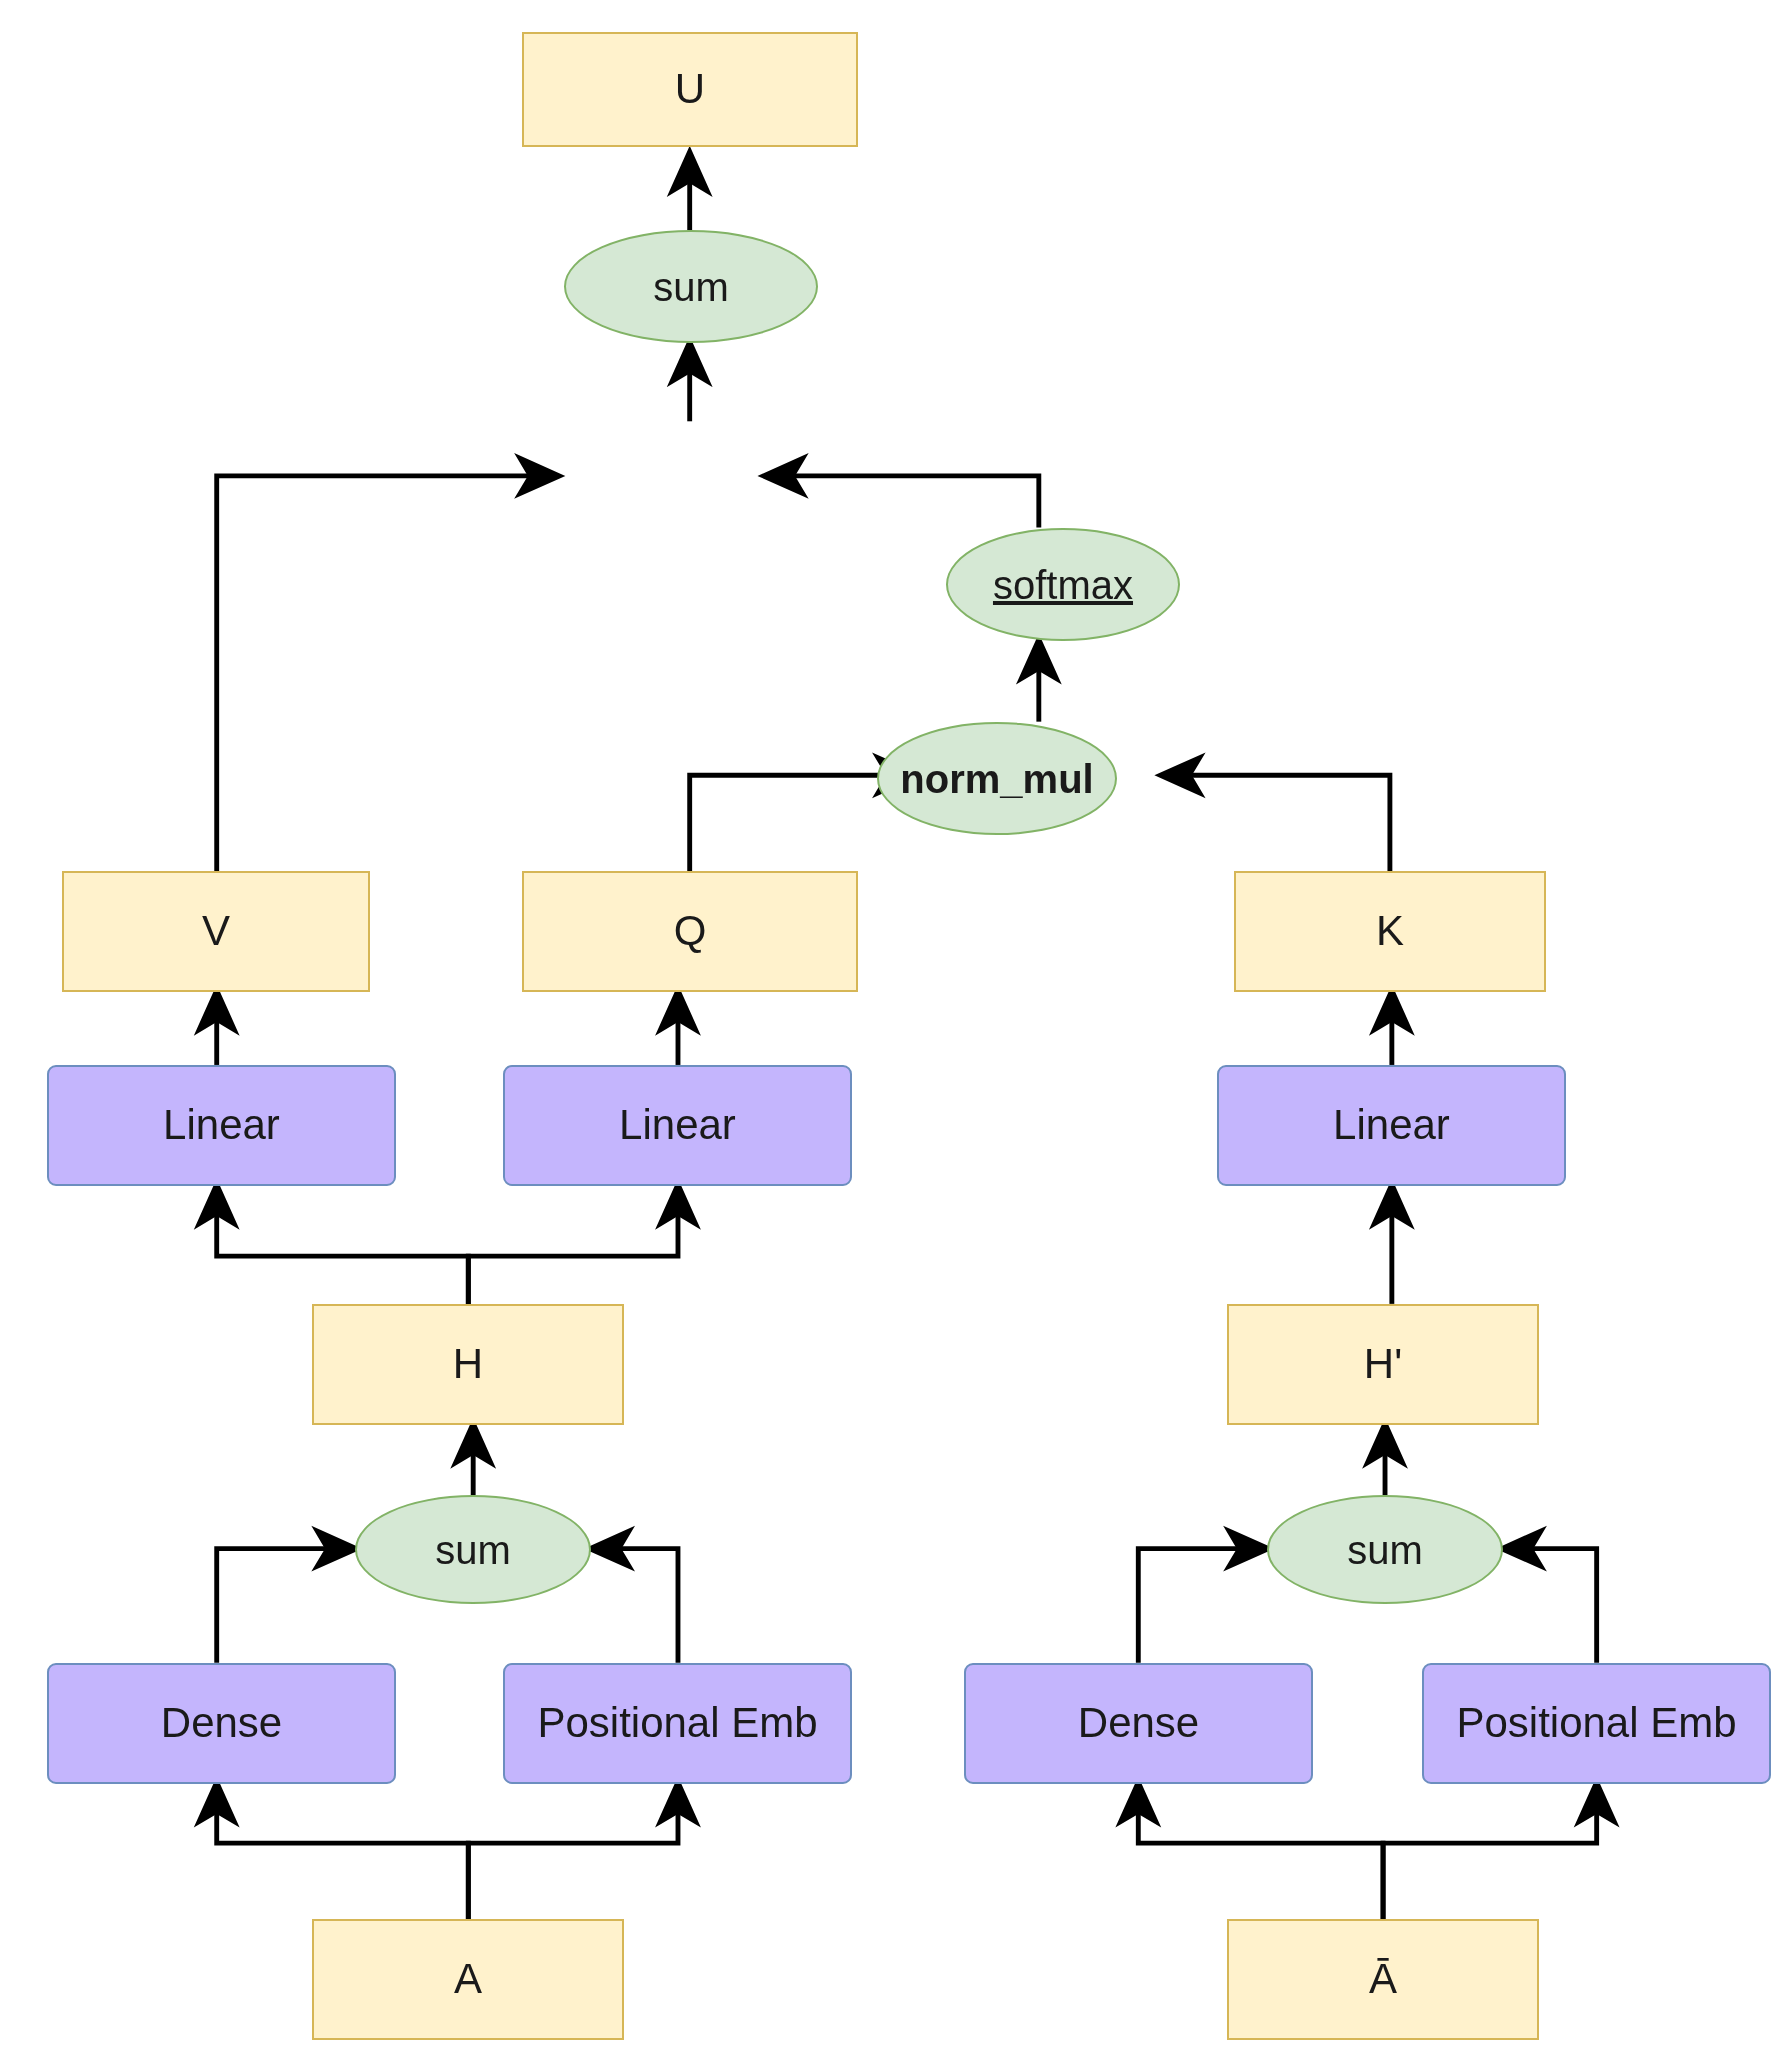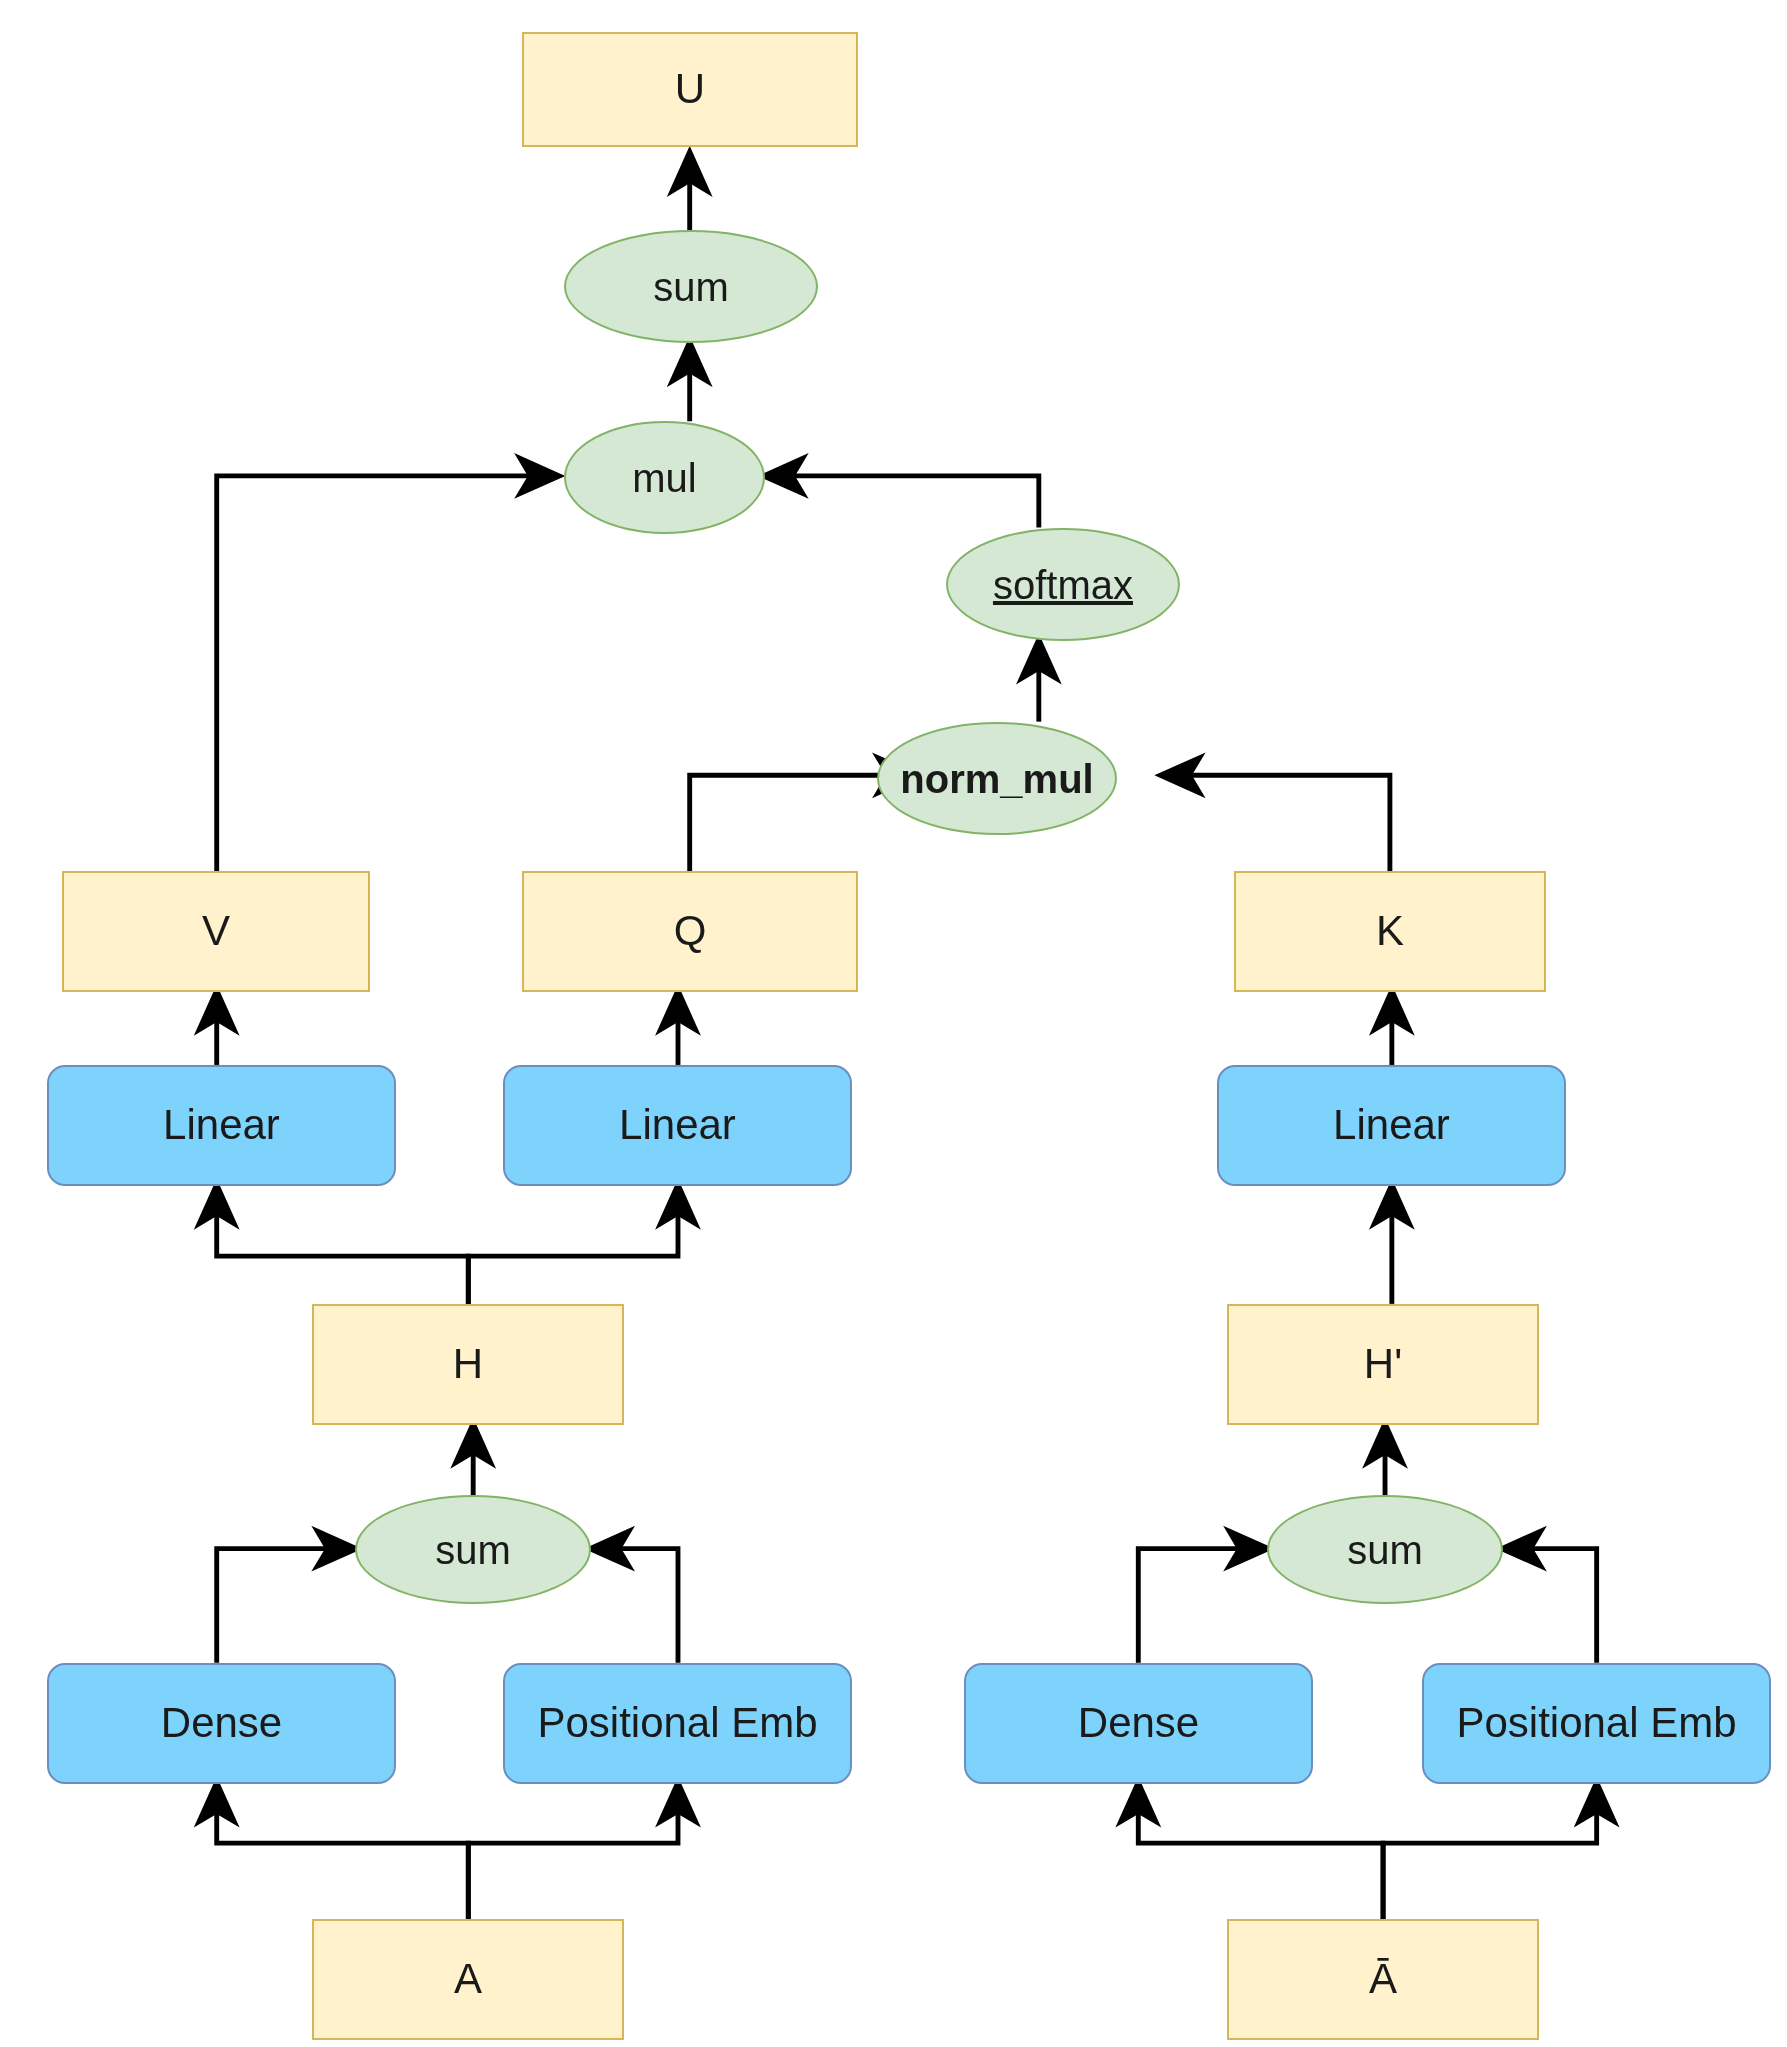--- a/index.html
+++ b/index.html
@@ -34,23 +34,23 @@
     text-align: center;
     color: #1a1a1a;
     line-height: 1.1;
   }
   .node-rect {
     background: #fff2cc;
     border: 2.9px solid #d6b656;
     font-size: 42px;
   }
   .node-round {
-    background: #7dd3fc;
+    background: #c4b5fd;
     border: 2.9px solid #6c8ebf;
-    border-radius: 18px;
+    border-radius: 9px;
     font-size: 42px;
   }
   .node-ellipse {
     background: #d5e8d4;
     border: 2.9px solid #82b366;
     border-radius: 50%;
     font-size: 40px;
     align-items: center;
   }
   .node-label {
@@ -120,23 +120,20 @@
   </svg>
 
   <div class="node node-rect" style="left:522px;top:32px;width:336px;height:115px;">
     <span class="node-label">U</span>
   </div>
 
   <div class="node node-ellipse" style="left:564px;top:230px;width:254px;height:113px;">
     <span class="node-label">sum</span>
   </div>
 
-  <div class="node node-ellipse" style="left:564px;top:421px;width:201px;height:113px;">
-    <span class="node-label">mul</span>
-  </div>
 
   <div class="node node-ellipse" style="left:946px;top:528px;width:234px;height:113px;text-decoration:underline;">
     <span class="node-label">softmax</span>
   </div>
 
   <div class="node node-ellipse" style="left:877px;top:722px;width:240px;height:113px;font-weight:bold;">
     <span class="node-label">norm_mul</span>
   </div>
 
   <div class="node node-rect" style="left:62px;top:871px;width:308px;height:121px;">

